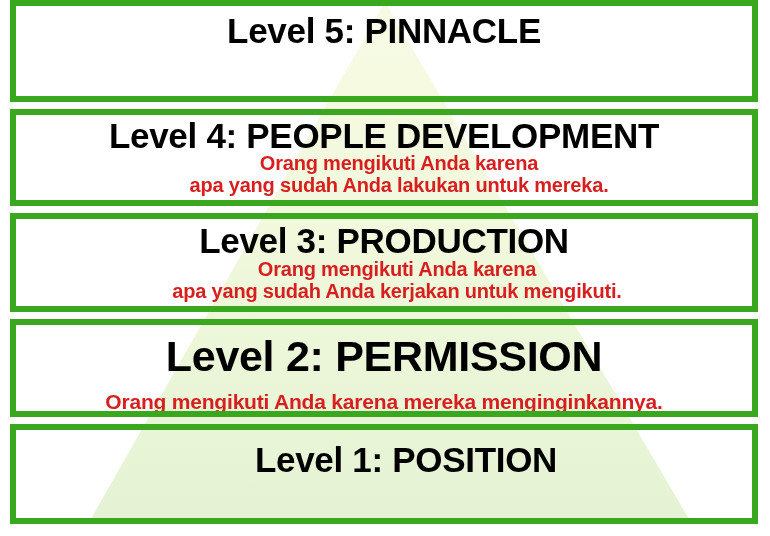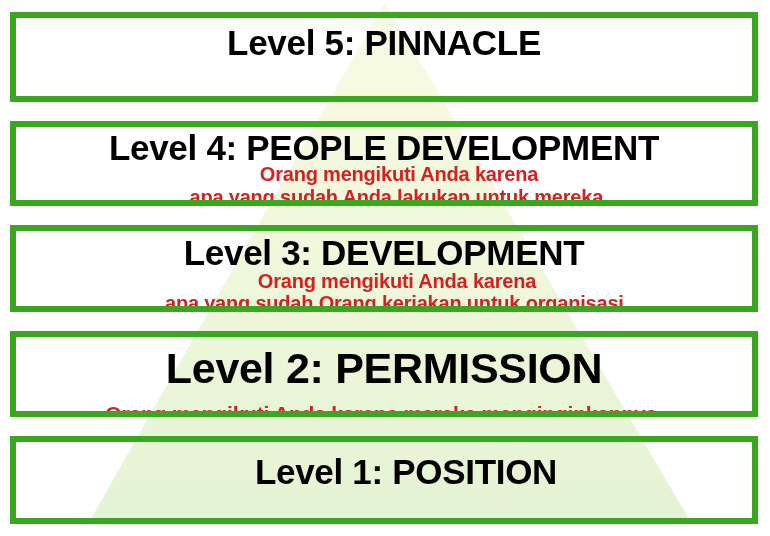--- a/index.html
+++ b/index.html
@@ -34,21 +34,21 @@
     left: 0;
     top: 0;
     width: 770px;
     height: 536px;
     z-index: 2;
     display: flex;
     flex-direction: column;
   }
   .level-box {
     position: relative;
-    margin: 12px 12px 7px 10px;
+    margin: 0 12px 7px 10px;
     border: 6px solid #3aa81e;
     background: transparent;
     box-sizing: border-box;
     overflow: hidden;
   }
   .level-box.l5 { height: 103px; }
   .level-box.l4 { height: 98px;  }
   .level-box.l3 { height: 99px;  }
   .level-box.l2 { height: 99px;  }
   .level-box.l1 { height: 101px; margin-bottom: 12px; }
@@ -111,24 +111,24 @@
 
     <div class="level-box l4">
       <div class="level-title">Level 4: PEOPLE DEVELOPMENT</div>
       <div class="level-desc">
         <span class="desc-line">Orang mengikuti Anda karena</span>
         <span class="desc-line">apa yang sudah Anda lakukan untuk mereka.</span>
       </div>
     </div>
 
     <div class="level-box l3">
-      <div class="level-title">Level 3: DEVELOPMENT</div>
+      <div class="level-title">Level 3: PRODUCTION</div>
       <div class="level-desc">
         <span class="desc-line">Orang mengikuti Anda karena</span>
-        <span class="desc-line">apa yang sudah Orang kerjakan untuk organisasi.</span>
+        <span class="desc-line">apa yang sudah Anda kerjakan untuk mengikuti.</span>
       </div>
     </div>
 
     <div class="level-box l2">
       <div class="level-title">Level 2: PERMISSION</div>
       <div class="level-desc">
         <span class="desc-line">Orang mengikuti Anda karena mereka menginginkannya.</span>
       </div>
     </div>
 

